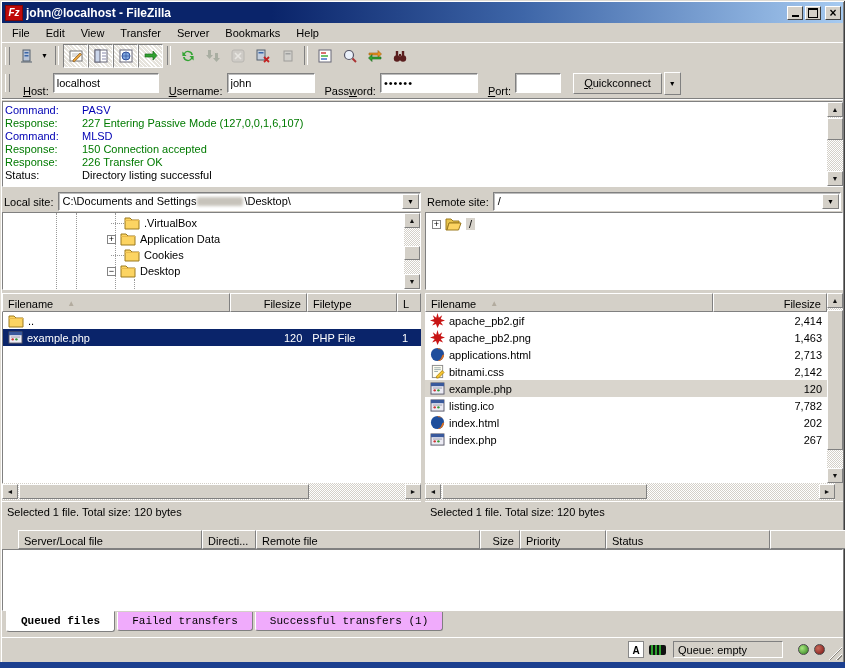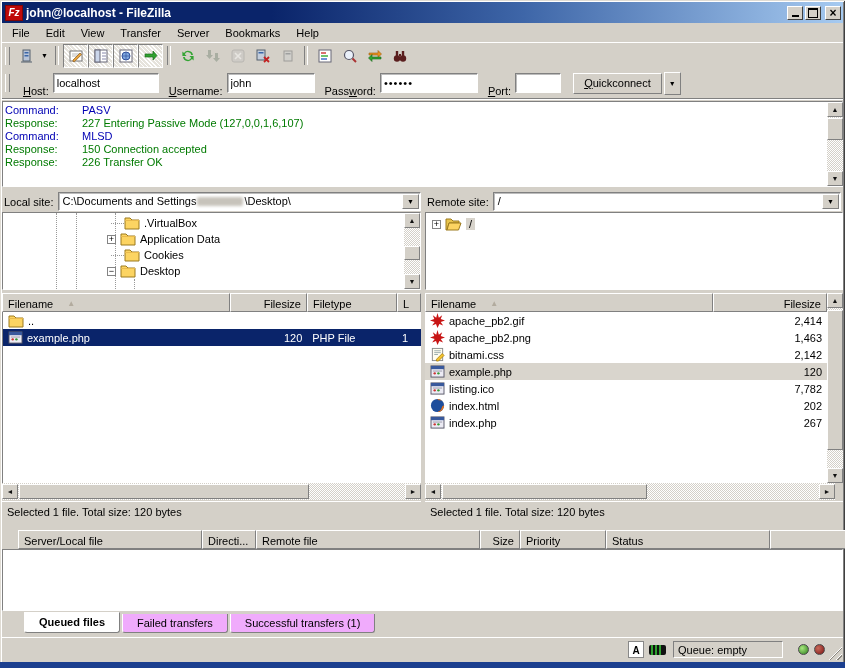--- a/index.html
+++ b/index.html
@@ -94,21 +94,21 @@
   .frow .ficon{margin-right:4px;flex:0 0 auto;display:flex;}
   .frow.sel-active{background:#0A246A;color:#FFF;}
   .frow.sel-inactive{background:#D9D5CD;}
   .pane-status{position:absolute;top:501px;height:20px;display:flex;align-items:center;padding:0 5px;
     box-sizing:border-box;border-top:1px solid #FFF;}
   
   .qhead{position:absolute;left:2px;top:530px;width:841px;height:19px;display:flex;padding-left:16px;}
   .qbody{position:absolute;left:2px;top:549px;width:841px;height:62px;background:#FFF;box-sizing:border-box;
     border:1px solid;border-color:#808080 #FFF #FFF #808080;}
   
-  .tabs{position:absolute;left:20px;top:612px;height:22px;display:flex;align-items:center;padding-left:4px;}
+  .tabs{position:absolute;left:2px;top:612px;height:22px;display:flex;align-items:flex-start;padding-left:4px;font-family:Liberation Mono, monospace;}
   .tab{height:19px;padding:3px 14px 0 14px;box-sizing:border-box;background:#f0abfc;
     border:1px solid;border-color:#D4D0C8 #808080 #808080 #FFF;border-top:none;border-radius:0 0 3px 3px;margin-right:2px;}
   .tab.active{background:#FFFFFF;font-weight:bold;height:21px;border-color:#FFF #808080 #808080 #FFF;border-top:1px solid #FFF;margin-top:-1px;}
   
   .statusbar{position:absolute;left:2px;top:637px;width:841px;height:24px;display:flex;align-items:center;
     justify-content:flex-end;padding-right:18px;box-sizing:border-box;border-top:1px solid #FFF;}
   .ascii-badge{width:14px;height:15px;background:#FFF;border:1px solid #888;display:flex;align-items:flex-end;
     justify-content:center;font-weight:bold;font-size:10px;line-height:13px;margin-right:5px;}
   .speed-badge{width:17px;height:10px;background:#111;border-radius:2px;margin-right:7px;
     background-image:linear-gradient(90deg,transparent 2px,#2FA12F 2px 4px,transparent 4px 6px,#2FA12F 6px 8px,transparent 8px 10px,#2FA12F 10px 12px,transparent 12px);}
@@ -274,20 +274,21 @@
         <span>▼</span>
       </span>
   </div>
 
   <div class="log">
     <div class="lline command"><span class="llabel">Command:</span><span>PASV</span></div>
     <div class="lline response"><span class="llabel">Response:</span><span>227 Entering Passive Mode (127,0,0,1,6,107)</span></div>
     <div class="lline command"><span class="llabel">Command:</span><span>MLSD</span></div>
     <div class="lline response"><span class="llabel">Response:</span><span>150 Connection accepted</span></div>
     <div class="lline response"><span class="llabel">Response:</span><span>226 Transfer OK</span></div>
+    <div class="lline status"><span class="llabel">Status:</span><span>Directory listing successful</span></div>
   </div>
   <div class="vscroll" style="left:827px;top:102px;height:84px">
     <span class="sbtn raised" style="left:0;top:0">
         <span>▲</span>
       </span>
     <span class="thumb raised" style="left:0;top:16px;width:16px;height:22px"></span>
     <span class="sbtn raised" style="left:0;bottom:0">
         <span>▼</span>
       </span>
   </div>
@@ -476,20 +477,35 @@
           <span>apache_pb2.png</span>
         </span>
       <span class="c right" style="width:114px">
           <span>1,463</span>
         </span>
     </div>
     <div class="frow">
       <span class="c" style="width:288px">
           <span class="ficon">
             <svg width="15" height="15" viewBox="0 0 16 16">
+              <circle cx="8" cy="8" r="7" fill="#1E4E9C"></circle>
+              <path d="M8 1a7 7 0 017 7c0-1.5-.6-5.5-4.5-5.5C9 2.5 8 1.8 8 1z" fill="#E8731A"></path>
+              <path d="M15 8a7 7 0 01-7 7c2-1 4-2 4.5-4.5.4-2 1.5-2.5 2.5-2.5z" fill="#E8731A"></path>
+            </svg>
+          </span>
+          <span>applications.html</span>
+        </span>
+      <span class="c right" style="width:114px">
+          <span>2,713</span>
+        </span>
+    </div>
+    <div class="frow">
+      <span class="c" style="width:288px">
+          <span class="ficon">
+            <svg width="15" height="15" viewBox="0 0 16 16">
               <rect x="2.5" y="1.5" width="11" height="13" fill="#FFFDF0" stroke="#8A8A8A"></rect>
               <path d="M4.5 4h7M4.5 6h7M4.5 8h4" stroke="#9AA" stroke-width="1"></path>
               <path d="M7 13l6-6 2 2-6 6H7z" fill="#F4C430" stroke="#A87B00" stroke-width=".8"></path>
             </svg>
           </span>
           <span>bitnami.css</span>
         </span>
       <span class="c right" style="width:114px">
           <span>2,142</span>
         </span>

